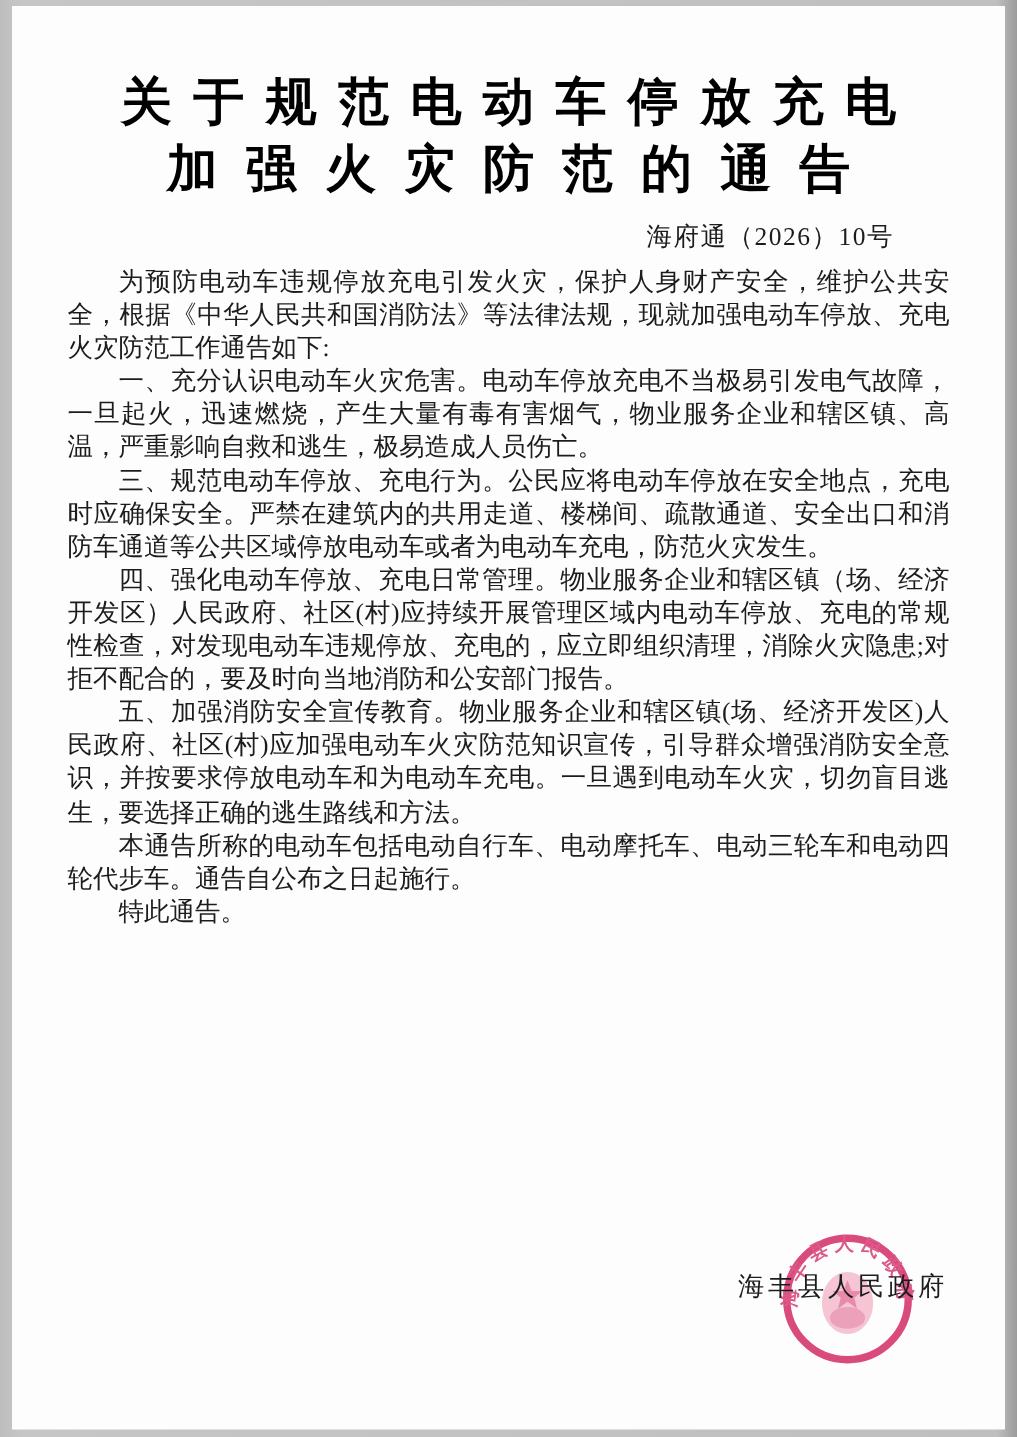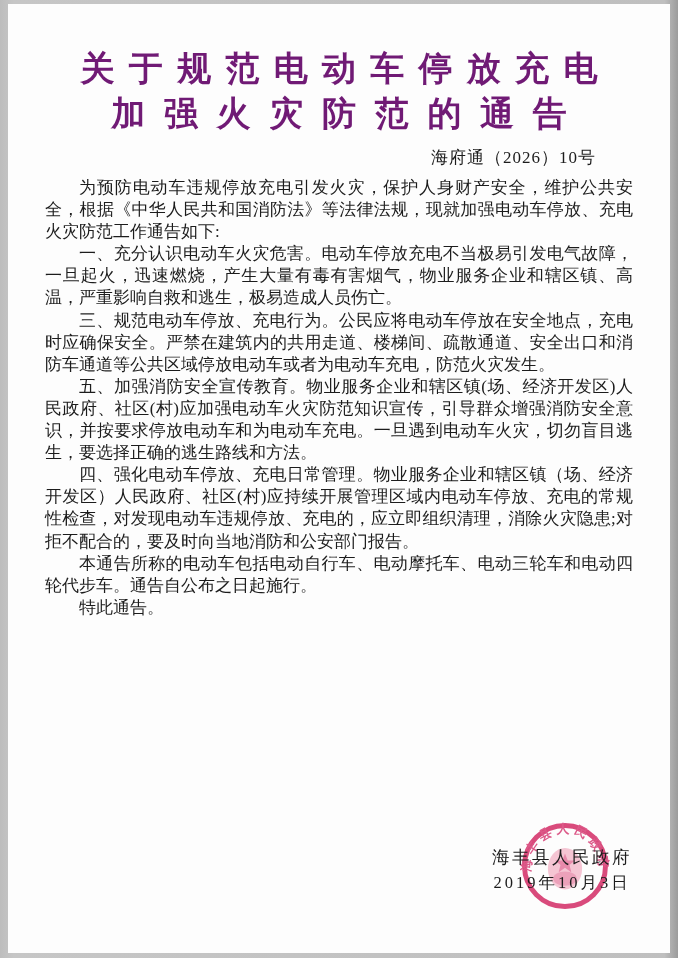--- a/index.html
+++ b/index.html
@@ -22,21 +22,21 @@
     box-sizing:border-box;
     background:#fdfdfd;
     padding:20px 37px 0 37px;
     color:#1c1c1c;
   }
   .title{
     text-align:center;
     font-weight:bold;
     font-size:34px;
     line-height:45px;
-    color:#701a75;
+    color:#000000;
     white-space:nowrap;
   }
   .title .line1{letter-spacing:0.42em;text-indent:0.42em;margin-top:22px;}
   .title .line2{letter-spacing:0.55em;text-indent:0.55em;}
   .doc-number{
     text-align:right;
     font-size:17px;
     margin:10px 37px 0 0;
     letter-spacing:1px;
   }
@@ -87,36 +87,35 @@
       <div class="line1">关于规范电动车停放充电</div>
       <div class="line2">加强火灾防范的通告</div>
     </div>
 
     <div class="doc-number">海府通（2026）10号</div>
 
     <div class="body-text">
       <p>为预防电动车违规停放充电引发火灾，保护人身财产安全，维护公共安全，根据《中华人民共和国消防法》等法律法规，现就加强电动车停放、充电火灾防范工作通告如下:</p>
       <p>一、充分认识电动车火灾危害。电动车停放充电不当极易引发电气故障，一旦起火，迅速燃烧，产生大量有毒有害烟气，物业服务企业和辖区镇、高温，严重影响自救和逃生，极易造成人员伤亡。</p>
       <p>三、规范电动车停放、充电行为。公民应将电动车停放在安全地点，充电时应确保安全。严禁在建筑内的共用走道、楼梯间、疏散通道、安全出口和消防车通道等公共区域停放电动车或者为电动车充电，防范火灾发生。</p>
+      <p>四、强化电动车停放、充电日常管理。物业服务企业和辖区镇（场、经济开发区）人民政府、社区(村)应持续开展管理区域内电动车停放、充电的常规性检查，对发现电动车违规停放、充电的，应立即组织清理，消除火灾隐患;对拒不配合的，要及时向当地消防和公安部门报告。</p>
       <p>五、加强消防安全宣传教育。物业服务企业和辖区镇(场、经济开发区)人民政府、社区(村)应加强电动车火灾防范知识宣传，引导群众增强消防安全意识，并按要求停放电动车和为电动车充电。一旦遇到电动车火灾，切勿盲目逃生，要选择正确的逃生路线和方法。</p>
-      <p>四、强化电动车停放、充电日常管理。物业服务企业和辖区镇（场、经济开发区）人民政府、社区(村)应持续开展管理区域内电动车停放、充电的常规性检查，对发现电动车违规停放、充电的，应立即组织清理，消除火灾隐患;对拒不配合的，要及时向当地消防和公安部门报告。</p>
       <p>本通告所称的电动车包括电动自行车、电动摩托车、电动三轮车和电动四轮代步车。通告自公布之日起施行。</p>
       <p>特此通告。</p>
     </div>
 
     <svg class="stamp" viewBox="0 0 100 100" xmlns="http://www.w3.org/2000/svg">
       <circle cx="50" cy="50" r="45" fill="none" stroke-width="5.5" stroke="#d5336b"></circle>
       <ellipse cx="50" cy="53" rx="19" ry="23" opacity="0.75" fill="#f0a8bd"></ellipse>
       <polygon points="50,36 53,44 61,44 55,49 57,57 50,52 43,57 45,49 39,44 47,44" opacity="0.55" fill="#d8447a"></polygon>
       <ellipse cx="50" cy="64" rx="13" ry="8" opacity="0.35" fill="#d8447a"></ellipse>
       <path id="stamp-arc" d="M 13,60 A 38,38 0 1 1 87,60" fill="none"></path>
       <text font-size="14" font-weight="bold" letter-spacing="4.5" fill="#d8447a">
         <textPath href="#stamp-arc" startOffset="50%" text-anchor="middle">海丰县人民政府</textPath>
       </text>
     </svg>
 
     <div class="signature">
       <div class="issuer">海丰县人民政府</div>
-      <div class="date">2019年10月3日</div>
     </div>
 
   </div>
 </div>
 
 </body></html>

